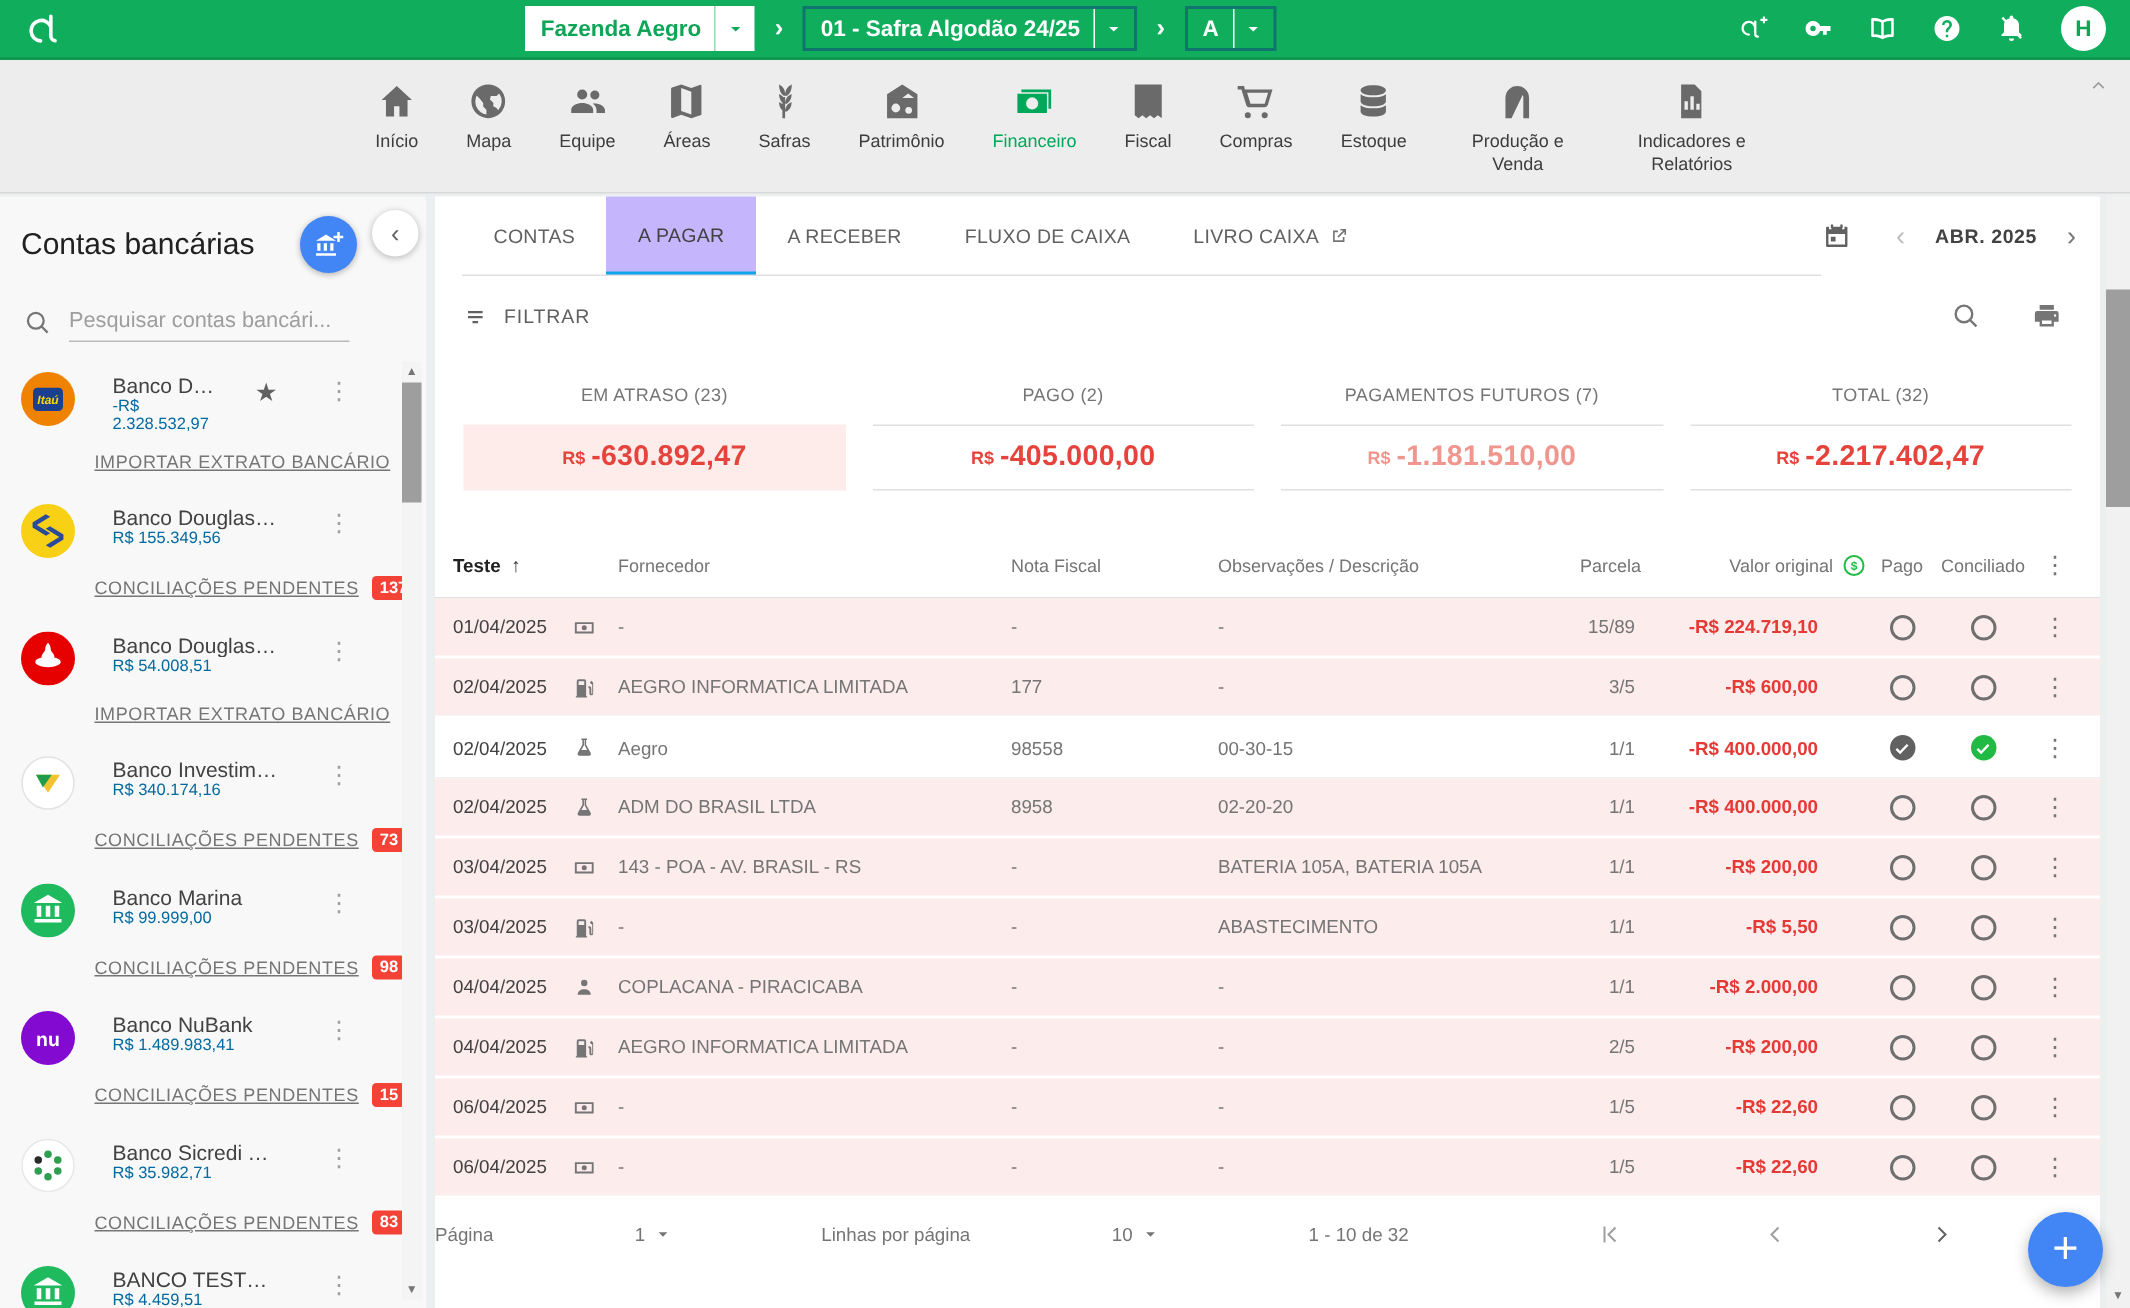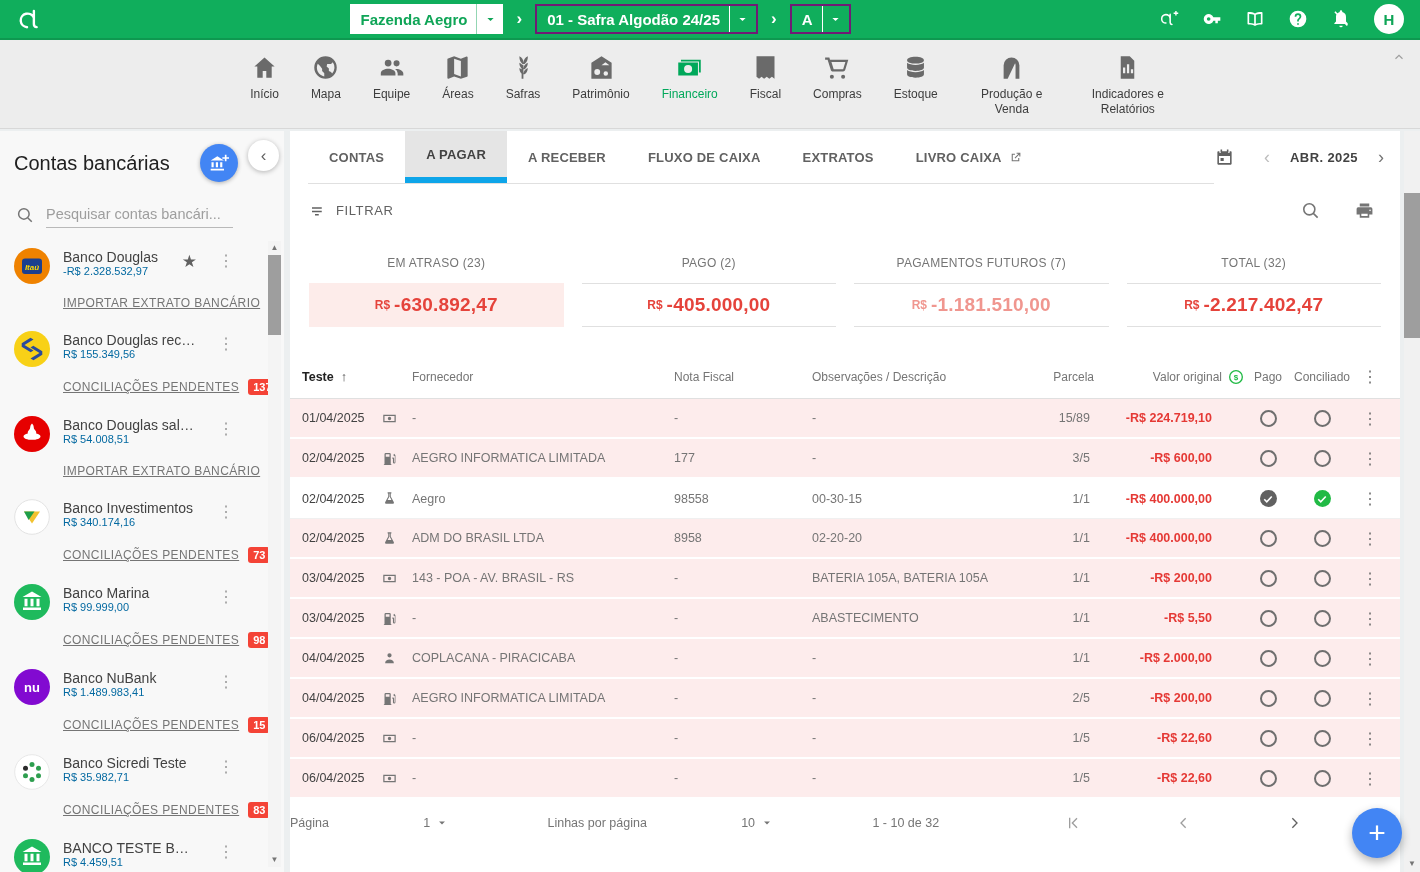--- a/index.html
+++ b/index.html
@@ -9,21 +9,21 @@
   svg{width:1em;height:1em;display:block}
 
   
   .topbar{height:40px;background:#10ae5c;display:flex;align-items:center;color:#fff;padding:0 16px;border-bottom:2px solid rgba(0,0,0,.12)}
   .logo{font-size:26px;color:#fff;flex:none}
   .tb-center{flex:1;display:flex;justify-content:center;align-items:center;gap:13px}
   .select{display:flex;align-items:center;height:30px;font-weight:bold;font-size:15px;cursor:pointer}
   .select .caret{width:26px;display:flex;justify-content:center;font-size:15px}
   .farm{background:#fff;color:#0fa557;padding-left:10px}
   .farm .sel-div{width:1px;height:30px;background:rgba(15,165,87,.45);margin-left:9px}
-  .outl{border:2px solid #701a75;color:#fff;padding-left:10px}
+  .outl{border:2px solid #0f766e;color:#fff;padding-left:10px}
   .outl .sel-div{width:1px;height:26px;background:#fff;margin-left:9px}
   .tb-sep{color:#fff;font-size:17px;font-weight:bold}
   .tb-icons{display:flex;align-items:center;gap:23px;margin-left:auto;font-size:20px;color:#fff}
   .tb-icons>span{cursor:pointer}
   .avatar{width:30px;height:30px;border-radius:50%;background:#fff;color:#0fa557;font-weight:bold;display:flex;align-items:center;justify-content:center;font-size:15px}
 
   
   .mainnav{height:89px;background:#ededed;border-bottom:1px solid #d8d8d8;display:flex;justify-content:center;align-items:center;position:relative}
   #nav-items{display:flex;align-items:flex-start}
   .nav-item{display:flex;flex-direction:column;align-items:center;padding:0 16px;cursor:pointer;color:#3d3d3d;font-size:12px;text-align:center}
@@ -38,43 +38,43 @@
   
   .sidebar{position:absolute;left:0;top:0;bottom:0;width:284px;background:#f8f8f8;overflow:hidden;padding:13px 0 0 14px}
   .sb-head{display:flex;align-items:center;padding-right:46px}
   .sb-head h1{font-size:20px;font-weight:500;color:#212121;flex:1}
   .add-bank{width:38px;height:38px;border-radius:50%;background:#4285f4;border:none;color:#fff;display:flex;align-items:center;justify-content:center;font-size:20px;box-shadow:0 1px 4px rgba(0,0,0,.3);cursor:pointer}
   .sb-search{display:flex;align-items:center;margin:20px 0 4px 2px;gap:12px;padding-right:64px}
   .sb-search .si{font-size:18px;color:#757575}
   .sb-search input{border:none;border-bottom:1px solid #b9b9b9;background:transparent;font-size:14.5px;padding:4px 0 5px;outline:none;flex:1;color:#424242;font-family:inherit}
   .sb-search input::placeholder{color:#9e9e9e}
   #acct-list{margin-top:14px;padding-right:48px}
-  .acct-row{display:flex;align-items:flex-start;gap:13px;padding:6px 0;cursor:pointer}
+  .acct-row{display:flex;align-items:flex-start;gap:25px;padding:6px 0;cursor:pointer}
   .bicon{flex:none;width:36px;height:36px}
   .bicon svg{width:36px;height:36px}
   .ainfo{flex:1;min-width:0;padding-top:1px}
   .aname{font-size:14px;color:#424242;font-weight:500;white-space:nowrap;overflow:hidden;text-overflow:ellipsis}
   .abal{font-size:11px;color:#0369a1;margin-top:0}
   .astar{color:#616161;font-size:17px;margin-top:3px;cursor:pointer}
   .adots{color:#9e9e9e;font-size:16px;margin:3px 2px 0 8px;cursor:pointer}
   .aaction{margin:6px 0 15px 49px;display:flex;align-items:center;gap:9px}
   .alink{font-size:12px;color:#757575;text-decoration:underline;letter-spacing:.4px;cursor:pointer;white-space:nowrap}
   .abadge{background:#f44336;color:#fff;font-size:11px;font-weight:bold;padding:2px 5px;border-radius:3px}
   .sb-scroll{position:absolute;right:3px;top:110px;bottom:5px;width:13px;background:#f4f4f4;display:flex;flex-direction:column;align-items:center;cursor:pointer}
   .sb-scroll .arr{color:#757575;font-size:8px;line-height:14px}
   .sb-scroll .thumb{width:13px;height:80px;background:#9e9e9e}
   .sb-scroll .down{margin-top:auto}
   .collapse-btn{position:absolute;left:248px;top:9px;width:31px;height:31px;border-radius:50%;background:#fff;border:none;box-shadow:0 1px 5px rgba(0,0,0,.28);color:#616161;font-size:17px;z-index:6;cursor:pointer;line-height:28px}
 
   
   .card{position:absolute;left:290px;top:0;bottom:0;width:1110px;background:#fff}
   .tabsrow{height:53px;display:flex;position:relative;padding:0 18px}
   .tabs{display:flex;border-bottom:1px solid #e0e0e0;flex:1;margin-right:168px}
-  .tab{display:flex;align-items:center;gap:7px;padding:0 21px;font-size:13px;font-weight:700;color:#616161;letter-spacing:.2px;cursor:pointer}
-  .tab.active{color:#424242;border-bottom:6px solid #0ea5e9;background:#e5e5e5}
+  .tab{display:flex;align-items:center;gap:7px;padding:0 21px;font-size:13px;font-weight:400;color:#616161;letter-spacing:.2px;cursor:pointer}
+  .tab.active{color:#424242;border-bottom:2px solid #0ea5e9;background:#c4b5fd}
   .tab .ext{font-size:13px;color:#757575}
   .period{position:absolute;right:16px;top:0;height:53px;display:flex;align-items:center}
   .period .cal{font-size:19px;color:#616161;cursor:pointer;margin-right:30px}
   .pchev{color:#bdbdbd;font-size:18px;cursor:pointer}
   .pchev.dark{color:#757575}
   .plabel{font-size:13px;font-weight:bold;color:#424242;letter-spacing:.4px;margin:0 20px}
 
   .toolbar{display:flex;align-items:center;padding:17px 26px 8px 19px}
   .filter{display:flex;align-items:center;gap:9px;font-size:13px;font-weight:500;color:#616161;letter-spacing:.6px;cursor:pointer}
   .filter .fi{font-size:18px}
@@ -505,23 +505,20 @@
             <span class="tab active">
               <span>A PAGAR</span>
             </span>
             <span class="tab">
               <span>A RECEBER</span>
             </span>
             <span class="tab">
               <span>FLUXO DE CAIXA</span>
             </span>
             <span class="tab">
-              <span>EXTRATOS</span>
-            </span>
-            <span class="tab">
               <span>LIVRO CAIXA</span>
               <span class="ext">
                 <svg viewBox="0 0 24 24">
                   <path fill="currentColor" d="M5 5h6v2H7v10h10v-4h2v6H5zM14 3h7v7h-2V6.4l-7.3 7.3-1.4-1.4L17.6 5H14z"></path>
                 </svg>
               </span>
             </span>
           </div>
         <div class="period">
           <span class="cal">

